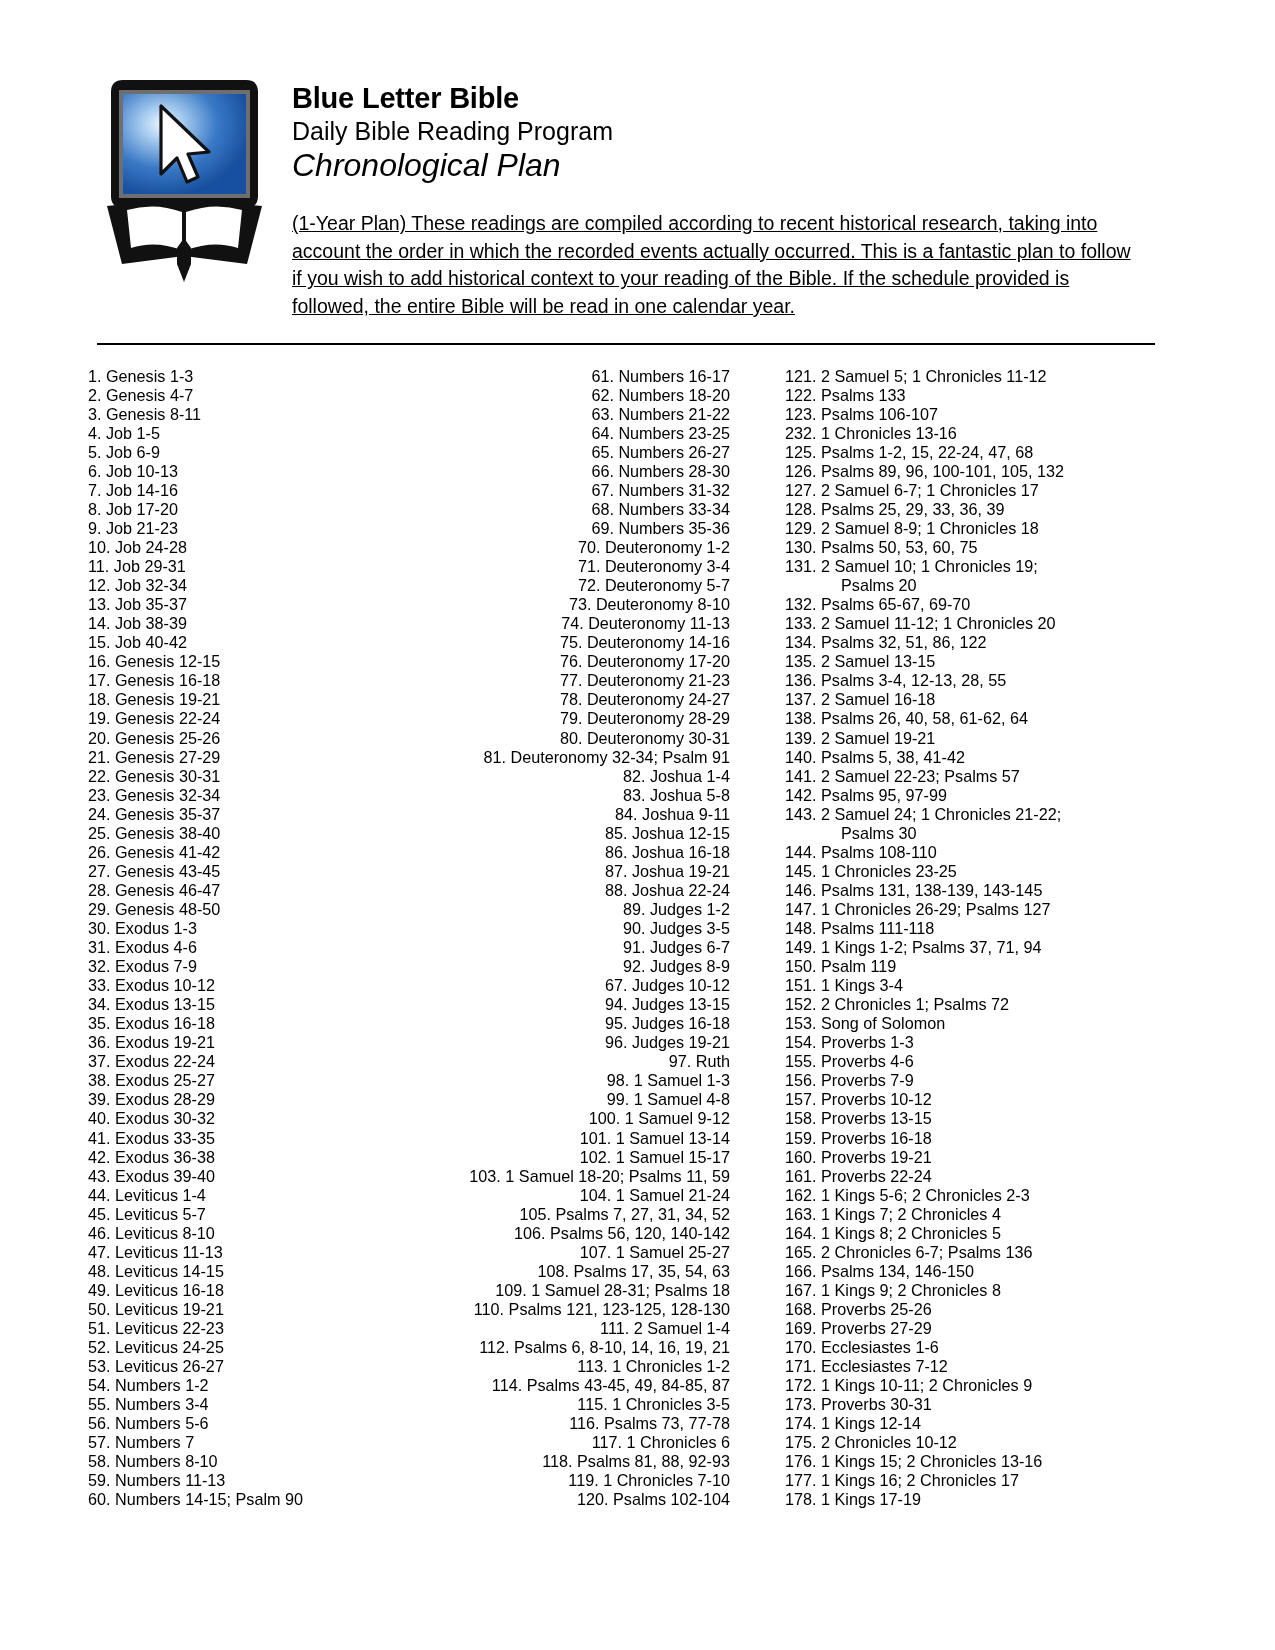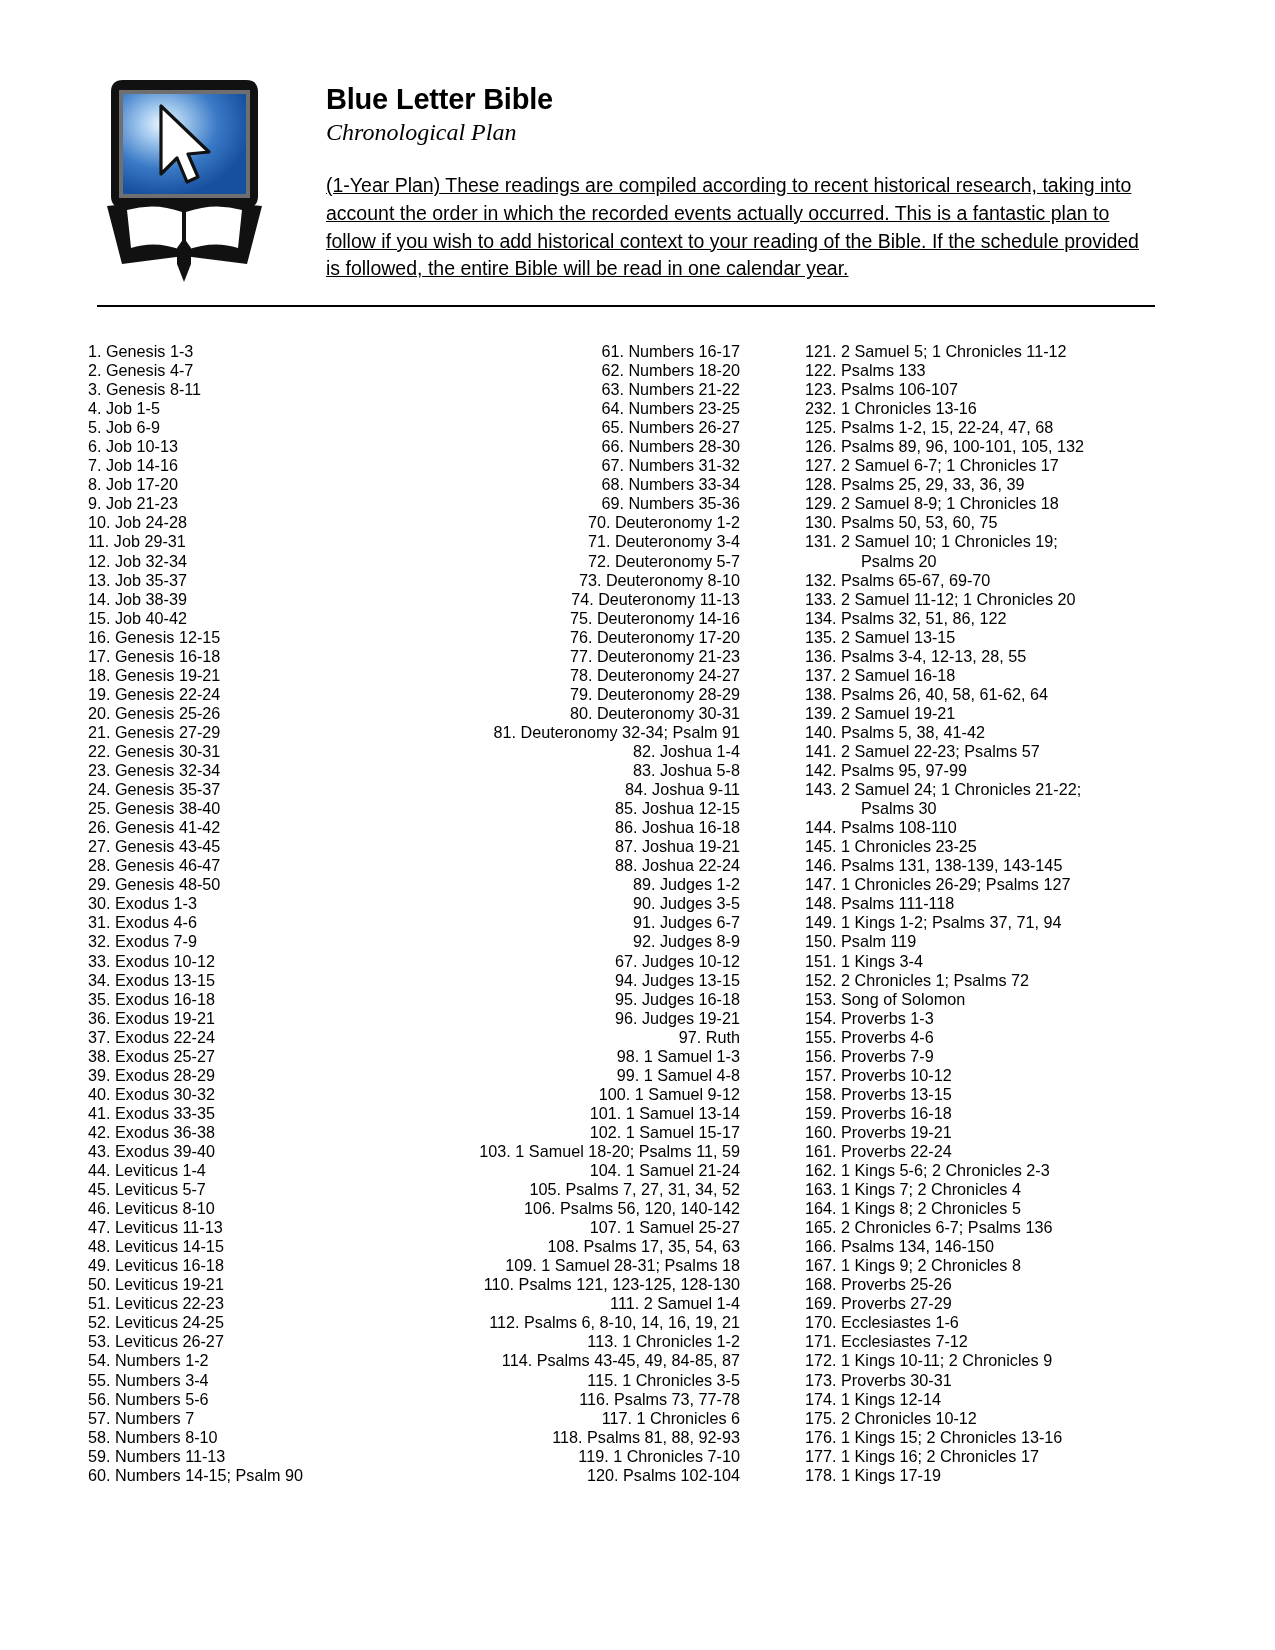--- a/index.html
+++ b/index.html
@@ -20,23 +20,22 @@
     position: relative;
     width: 1275px;
     height: 1650px;
     box-sizing: border-box;
     padding: 0;
   }
 
   
   .header {
     display: flex;
-    align-items: flex-end;
+    align-items: flex-start;
     padding: 72px 120px 0 97px;
-    gap: 34px;
   }
 
   .logo {
     width: 175px;
     height: 205px;
     flex: 0 0 175px;
     position: relative;
     margin-top: 6px;
   }
 
@@ -57,49 +56,47 @@
   }
 
   .brand-sub {
     font-size: 25px;
     font-weight: normal;
     line-height: 1.15;
     margin: 0 0 1px 0;
   }
 
   .brand-plan {
-    font-size: 24px;
+    font-size: 32px;
     font-style: italic;
     font-weight: normal;
     line-height: 1.15;
     margin: 0 0 0 0;
-    font-family: Liberation Serif, serif;
   }
 
   .description {
     font-size: 19.5px;
     line-height: 1.42;
     margin: 26px 0 0 0;
     max-width: 845px;
     text-align: left;
     text-decoration: underline;
   }
 
   .divider {
     height: 2px;
     background: #000000;
     margin: 22px 120px 0 97px;
   }
 
   
   .columns {
     display: flex;
-    padding: 35px 0 0 0;
+    padding: 22px 0 0 0;
     align-items: flex-start;
-    gap: 10px;
   }
 
   .col {
     font-size: 16.2px;
     line-height: 19.05px;
   }
   .col-1 { width: 365px; padding-left: 88px; box-sizing: border-box; }
   .col-2 { width: 365px; padding-left: 65px; box-sizing: border-box; text-align: right; }
   .col-3 { width: 430px; padding-left: 55px; box-sizing: border-box; }
 
@@ -144,20 +141,21 @@
         <path d="M30 132 Q58 124 85 134 L85 172 Q58 162 34 170 Z" fill="#ffffff"></path>
 
         <path d="M145 132 Q117 124 89 134 L89 172 Q117 162 141 170 Z" fill="#ffffff"></path>
 
         <path d="M80 170 L87 160 L94 170 L94 186 L87 204 L80 186 Z" fill="#111111"></path>
       </svg>
     </div>
 
     <div class="header-text">
       <h1 class="brand-title">Blue Letter Bible</h1>
+      <div class="brand-sub">Daily Bible Reading Program</div>
       <div class="brand-plan">Chronological Plan</div>
       <p class="description">(1-Year Plan) These readings are compiled according to recent historical research, taking into account the order in which the recorded events actually occurred. This is a fantastic plan to follow if you wish to add historical context to your reading of the Bible. If the schedule provided is followed, the entire Bible will be read in one calendar year.</p>
     </div>
 
   </div>
 
   <div class="divider"></div>
 
   <div class="columns">
     <div class="col col-1">

